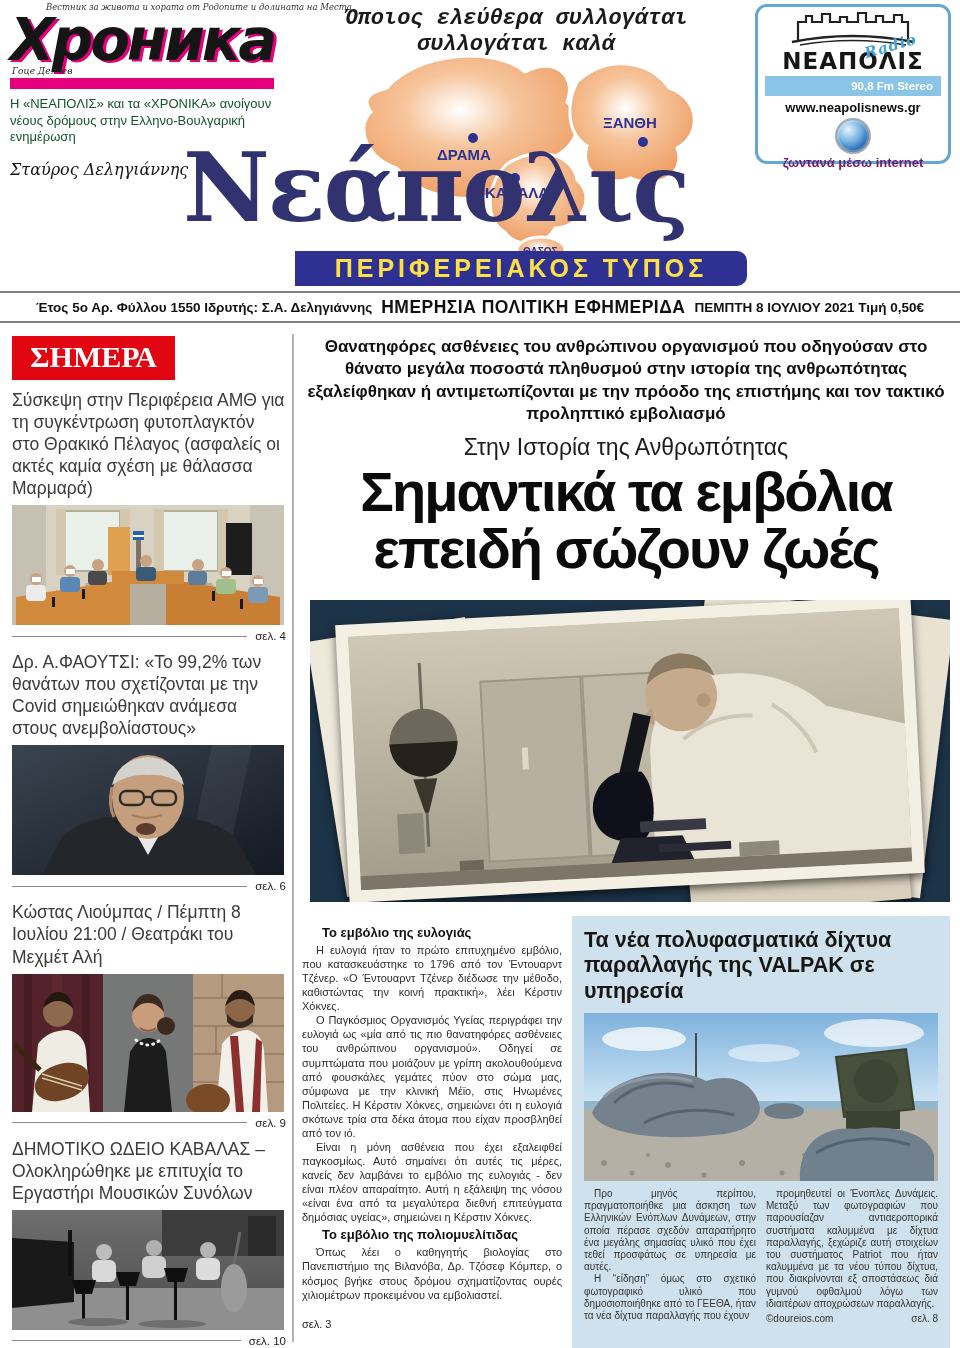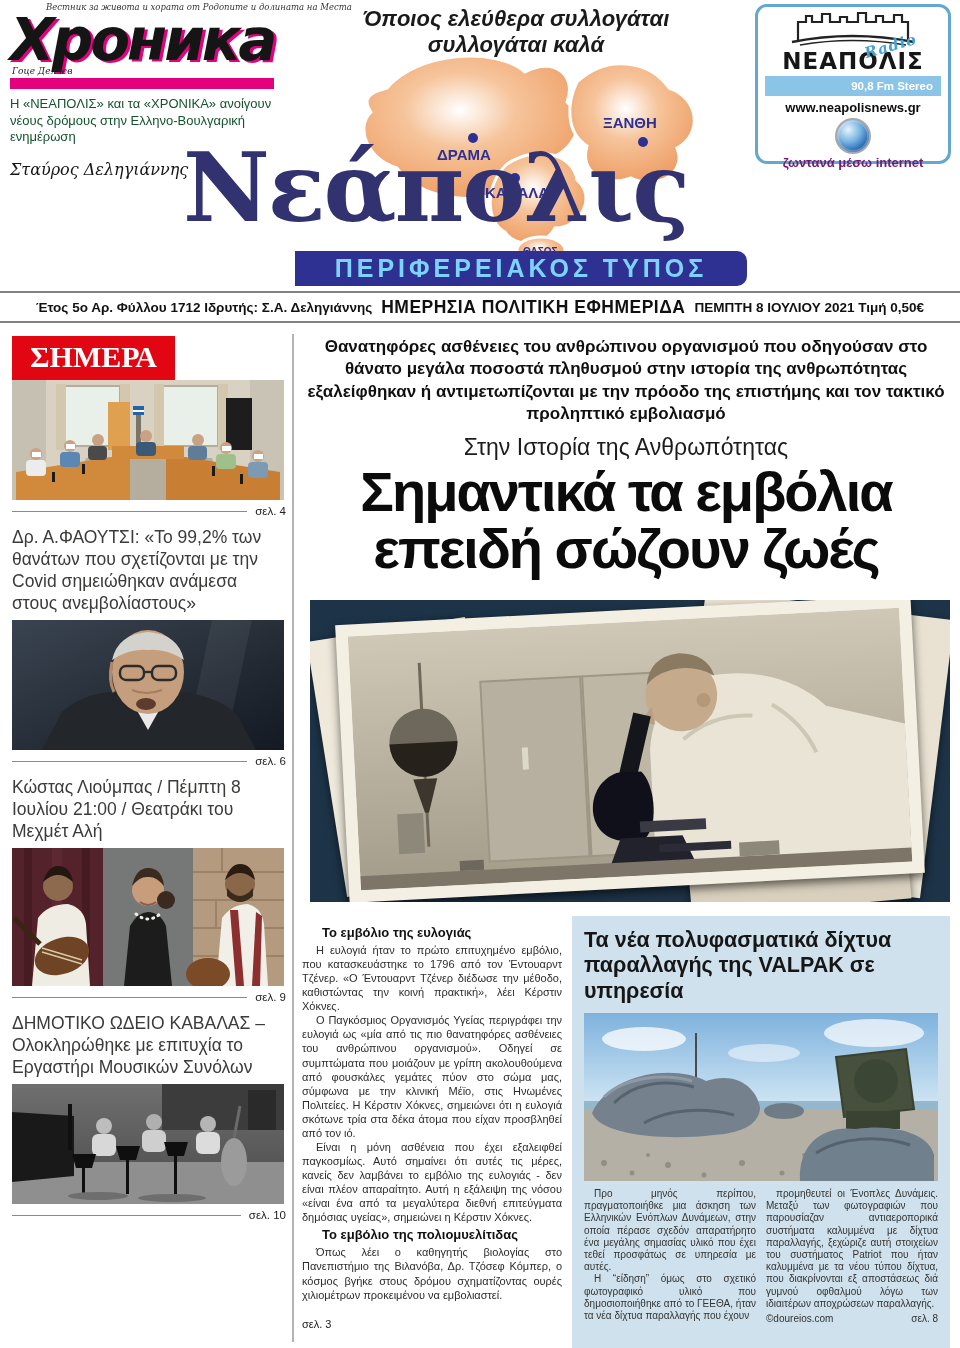--- a/index.html
+++ b/index.html
@@ -14,27 +14,27 @@
   .chr-logo{font-family:"DejaVu Sans",sans-serif;font-weight:bold;font-style:italic;
             font-size:58px;line-height:.95;letter-spacing:-3px;color:#151515;
             text-shadow:3px 2px 0 #e5007d;margin-top:1px;}
   .chr-town{font-family:"DejaVu Serif",serif;font-style:italic;font-size:9px;color:#222;margin:-2px 0 2px 2px;}
   .magenta-bar{width:264px;height:11px;background:#e5007d;}
   .chr-sub{font-size:13px;line-height:1.28;color:#14532d;margin-top:7px;width:270px;}
   .chr-sigs{margin-top:10px;font-family:"DejaVu Serif",serif;font-style:italic;font-size:16px;
             line-height:1.7;color:#151515;}
 
   
-  .slogan{left:296px;top:6px;width:440px;text-align:center;font-family:Liberation Sans, sans-serif;
+  .slogan{left:296px;top:6px;width:440px;text-align:center;font-family:Liberation Mono, monospace;
           font-weight:bold;font-style:italic;font-size:22px;line-height:1.2;color:#1a1a1a;}
   .region-map{left:325px;top:46px;}
   .neapolis-logo{left:183px;top:140px;font-family:"DejaVu Serif",serif;font-weight:bold;
                  font-size:95px;line-height:1;color:#31326f;letter-spacing:-2px;}
   .type-banner{left:295px;top:251px;width:452px;height:35px;background:#2e3192;
-               border-radius:0 10px 10px 0;color:#7dd3fc;font-weight:bold;font-size:25px;
+               border-radius:0 10px 10px 0;color:#fde047;font-weight:bold;font-size:25px;
                line-height:35px;letter-spacing:4px;text-align:center;}
 
   
   .radio-box{left:755px;top:4px;width:196px;height:160px;border:3px solid #64a8d2;border-radius:12px;
              background:#fff;box-sizing:border-box;text-align:center;padding-top:3px;}
   .radio-name{position:relative;font-family:"DejaVu Sans",sans-serif;font-weight:bold;font-size:23px;
               letter-spacing:1px;color:#161616;line-height:1;}
   .radio-script{position:absolute;right:30px;top:-11px;font-family:"DejaVu Serif",serif;font-weight:bold;
                 font-style:italic;font-size:15px;color:#45a1d6;transform:rotate(-16deg);}
   .radio-freq{margin:3px 7px 0;height:20px;background:#8ac4e6;color:#fff;font-weight:bold;font-size:11.5px;
@@ -149,31 +149,32 @@
       <span>ΝΕΑΠΟΛΙΣ</span>
       <span class="radio-script">Radio</span>
     </div>
     <div class="radio-freq">90,8 Fm Stereo</div>
     <div class="radio-web">www.neapolisnews.gr</div>
     <div class="globe-icon"></div>
     <div class="radio-live">ζωντανά μέσω internet</div>
   </div>
 
   <div class="abs issue-line">
-    <span class="iss-a">Έτος 5ο Αρ. Φύλλου 1712 Ιδρυτής: Σ.Α. Δεληγιάννης</span>
+    <span class="iss-a">Έτος 5ο Αρ. Φύλλου 1550 Ιδρυτής: Σ.Α. Δεληγιάννης</span>
     <span class="iss-b">ΗΜΕΡΗΣΙΑ ΠΟΛΙΤΙΚΗ ΕΦΗΜΕΡΙΔΑ</span>
     <span class="iss-c">ΠΕΜΠΤΗ 8 ΙΟΥΛΙΟΥ 2021 Τιμή 0,50€</span>
   </div>
 
   <div class="abs v-divider"></div>
 
   <div class="abs sidebar">
     <div class="simera-box">ΣΗΜΕΡΑ</div>
 
     
+    <div class="side-title">Σύσκεψη στην Περιφέρεια ΑΜΘ για τη συγκέντρωση φυτοπλαγκτόν στο Θρακικό Πέλαγος (ασφαλείς οι ακτές καμία σχέση με θάλασσα Μαρμαρά)</div>
     <svg class="side-photo" width="272" height="120" viewBox="0 0 272 120" preserveAspectRatio="none">
       <rect width="272" height="120" fill="#d9d2c2"></rect>
       <rect x="0" y="0" width="34" height="120" fill="#c6c0b2"></rect>
       <rect x="238" y="0" width="34" height="120" fill="#c9c3b5"></rect>
       <rect x="52" y="6" width="56" height="60" fill="#e9efe9" stroke="#b4ad9c" stroke-width="2"></rect>
       <rect x="150" y="6" width="56" height="60" fill="#e9efe9" stroke="#b4ad9c" stroke-width="2"></rect>
       <rect x="44" y="4" width="10" height="66" fill="#d3c8ae"></rect>
       <rect x="108" y="4" width="10" height="66" fill="#d3c8ae"></rect>
       <rect x="142" y="4" width="10" height="66" fill="#d3c8ae"></rect>
       <rect x="206" y="4" width="10" height="66" fill="#d3c8ae"></rect>

